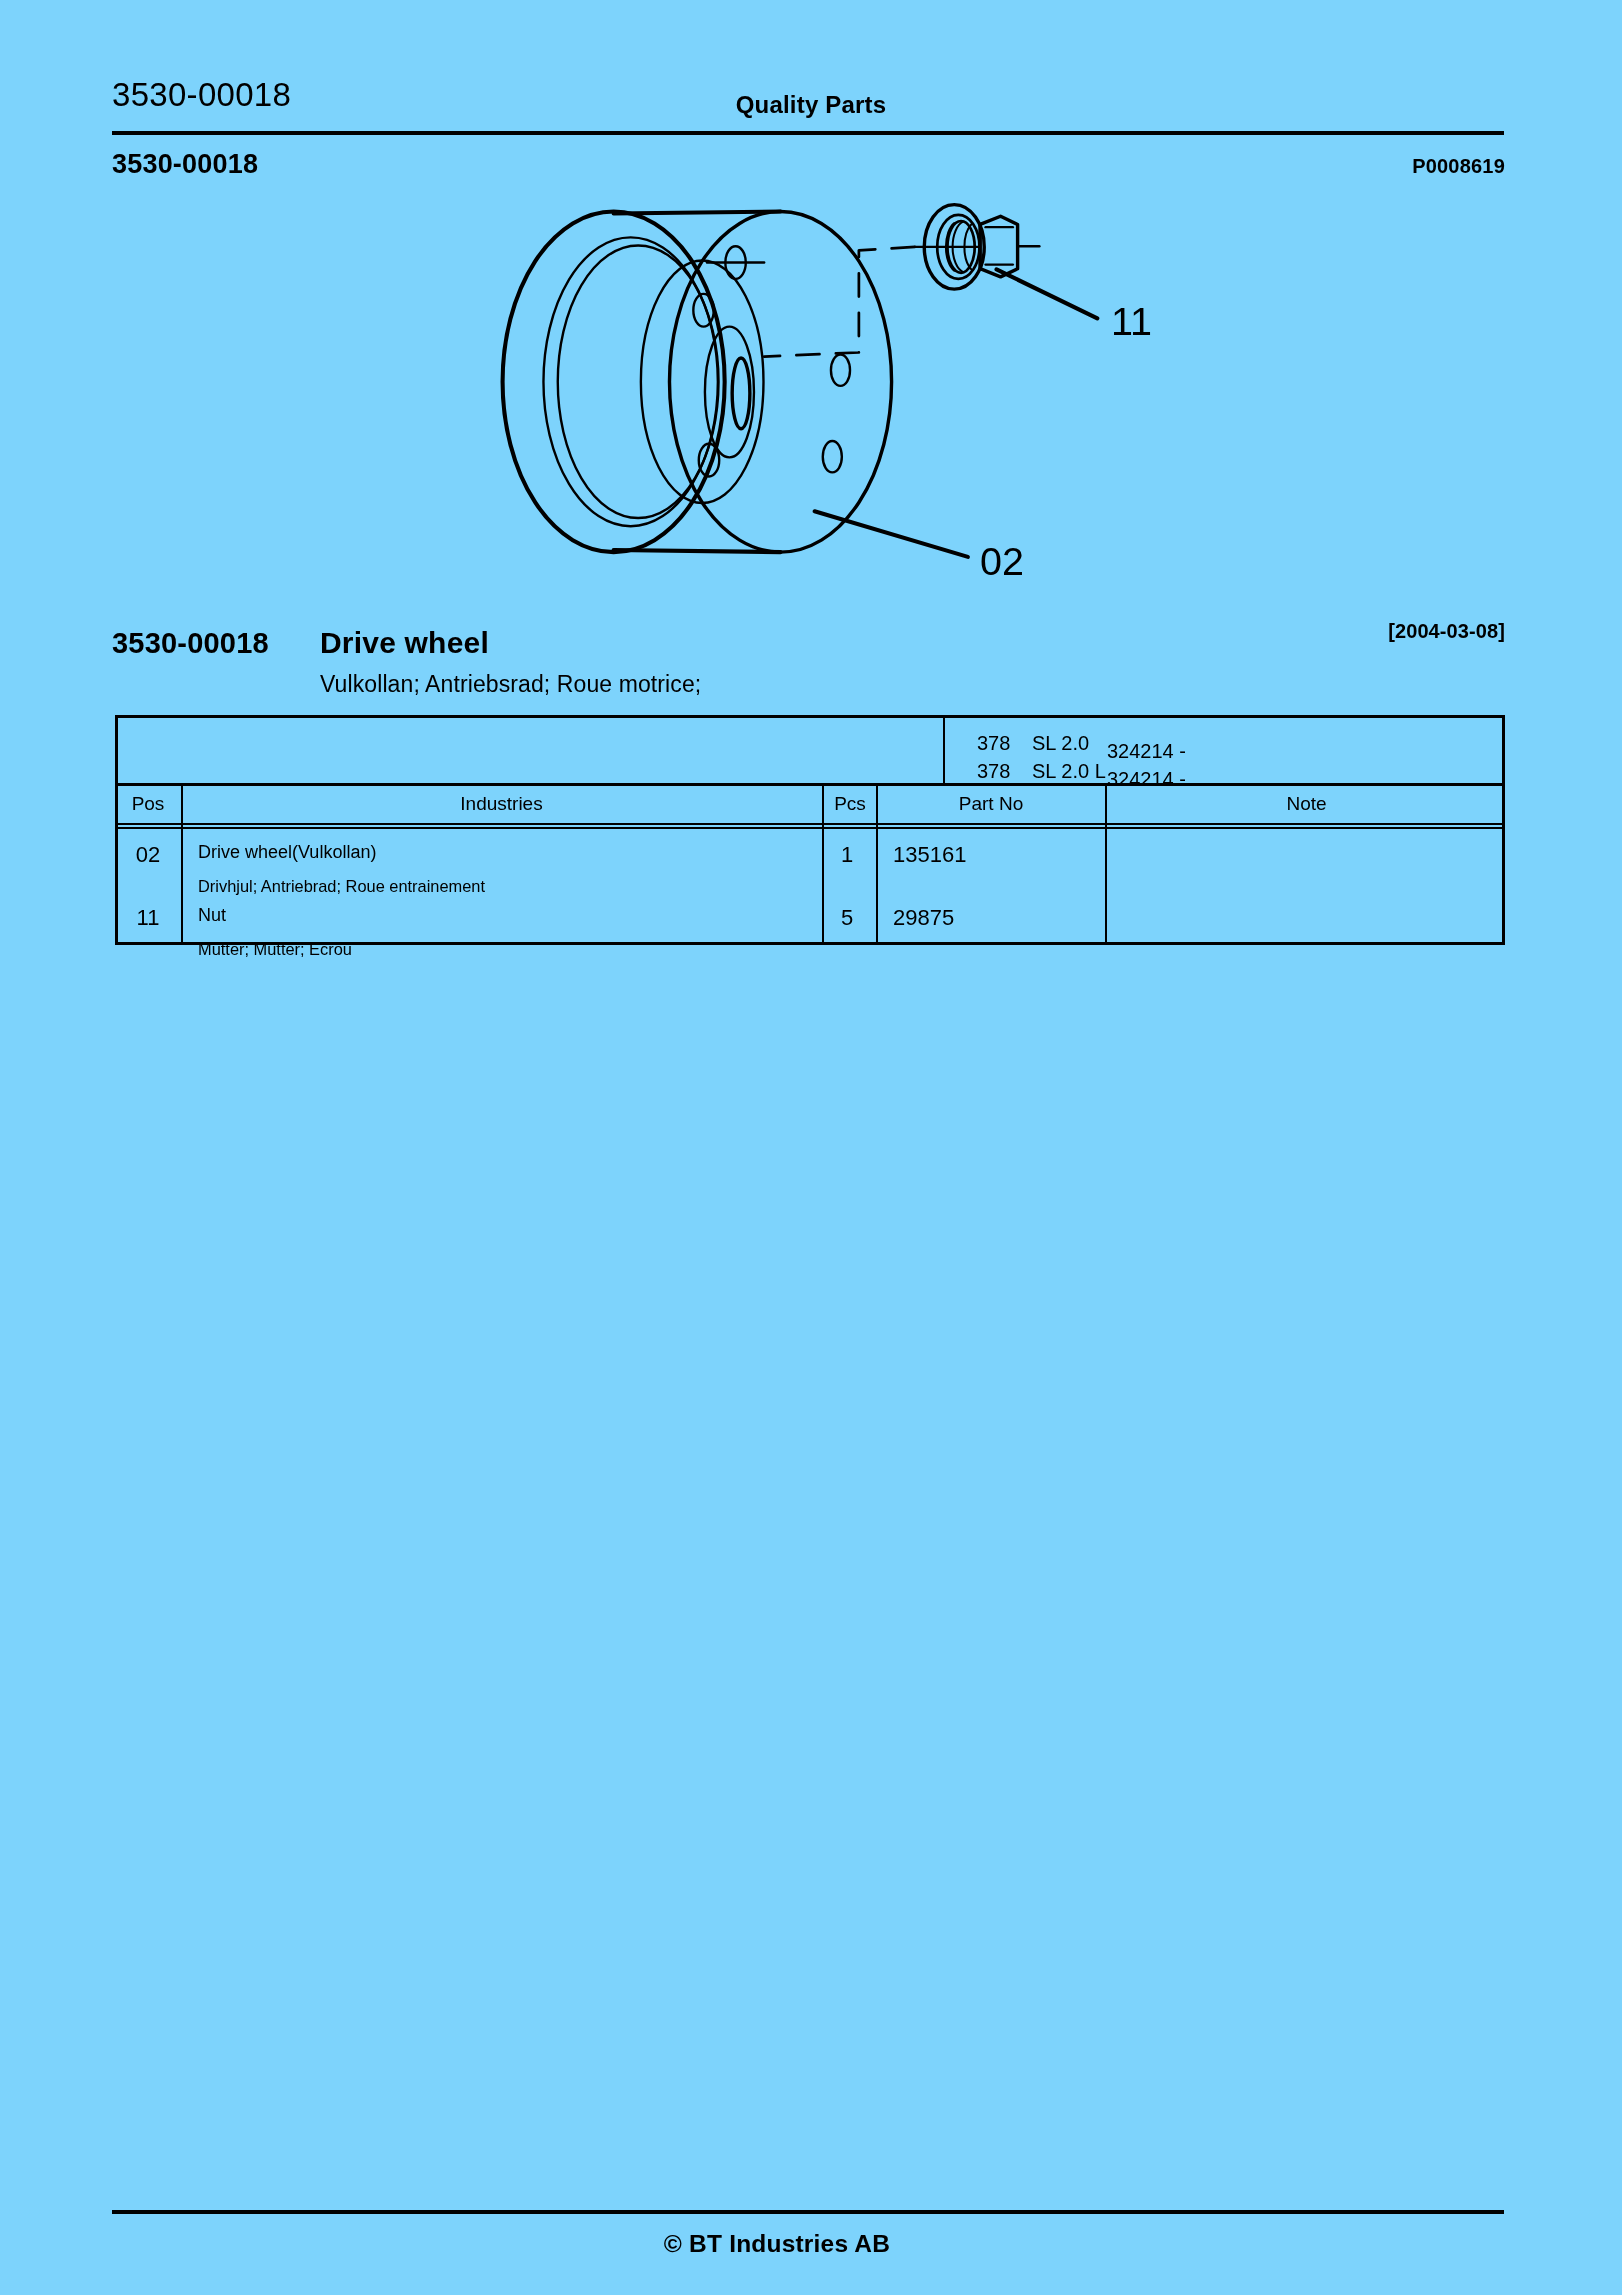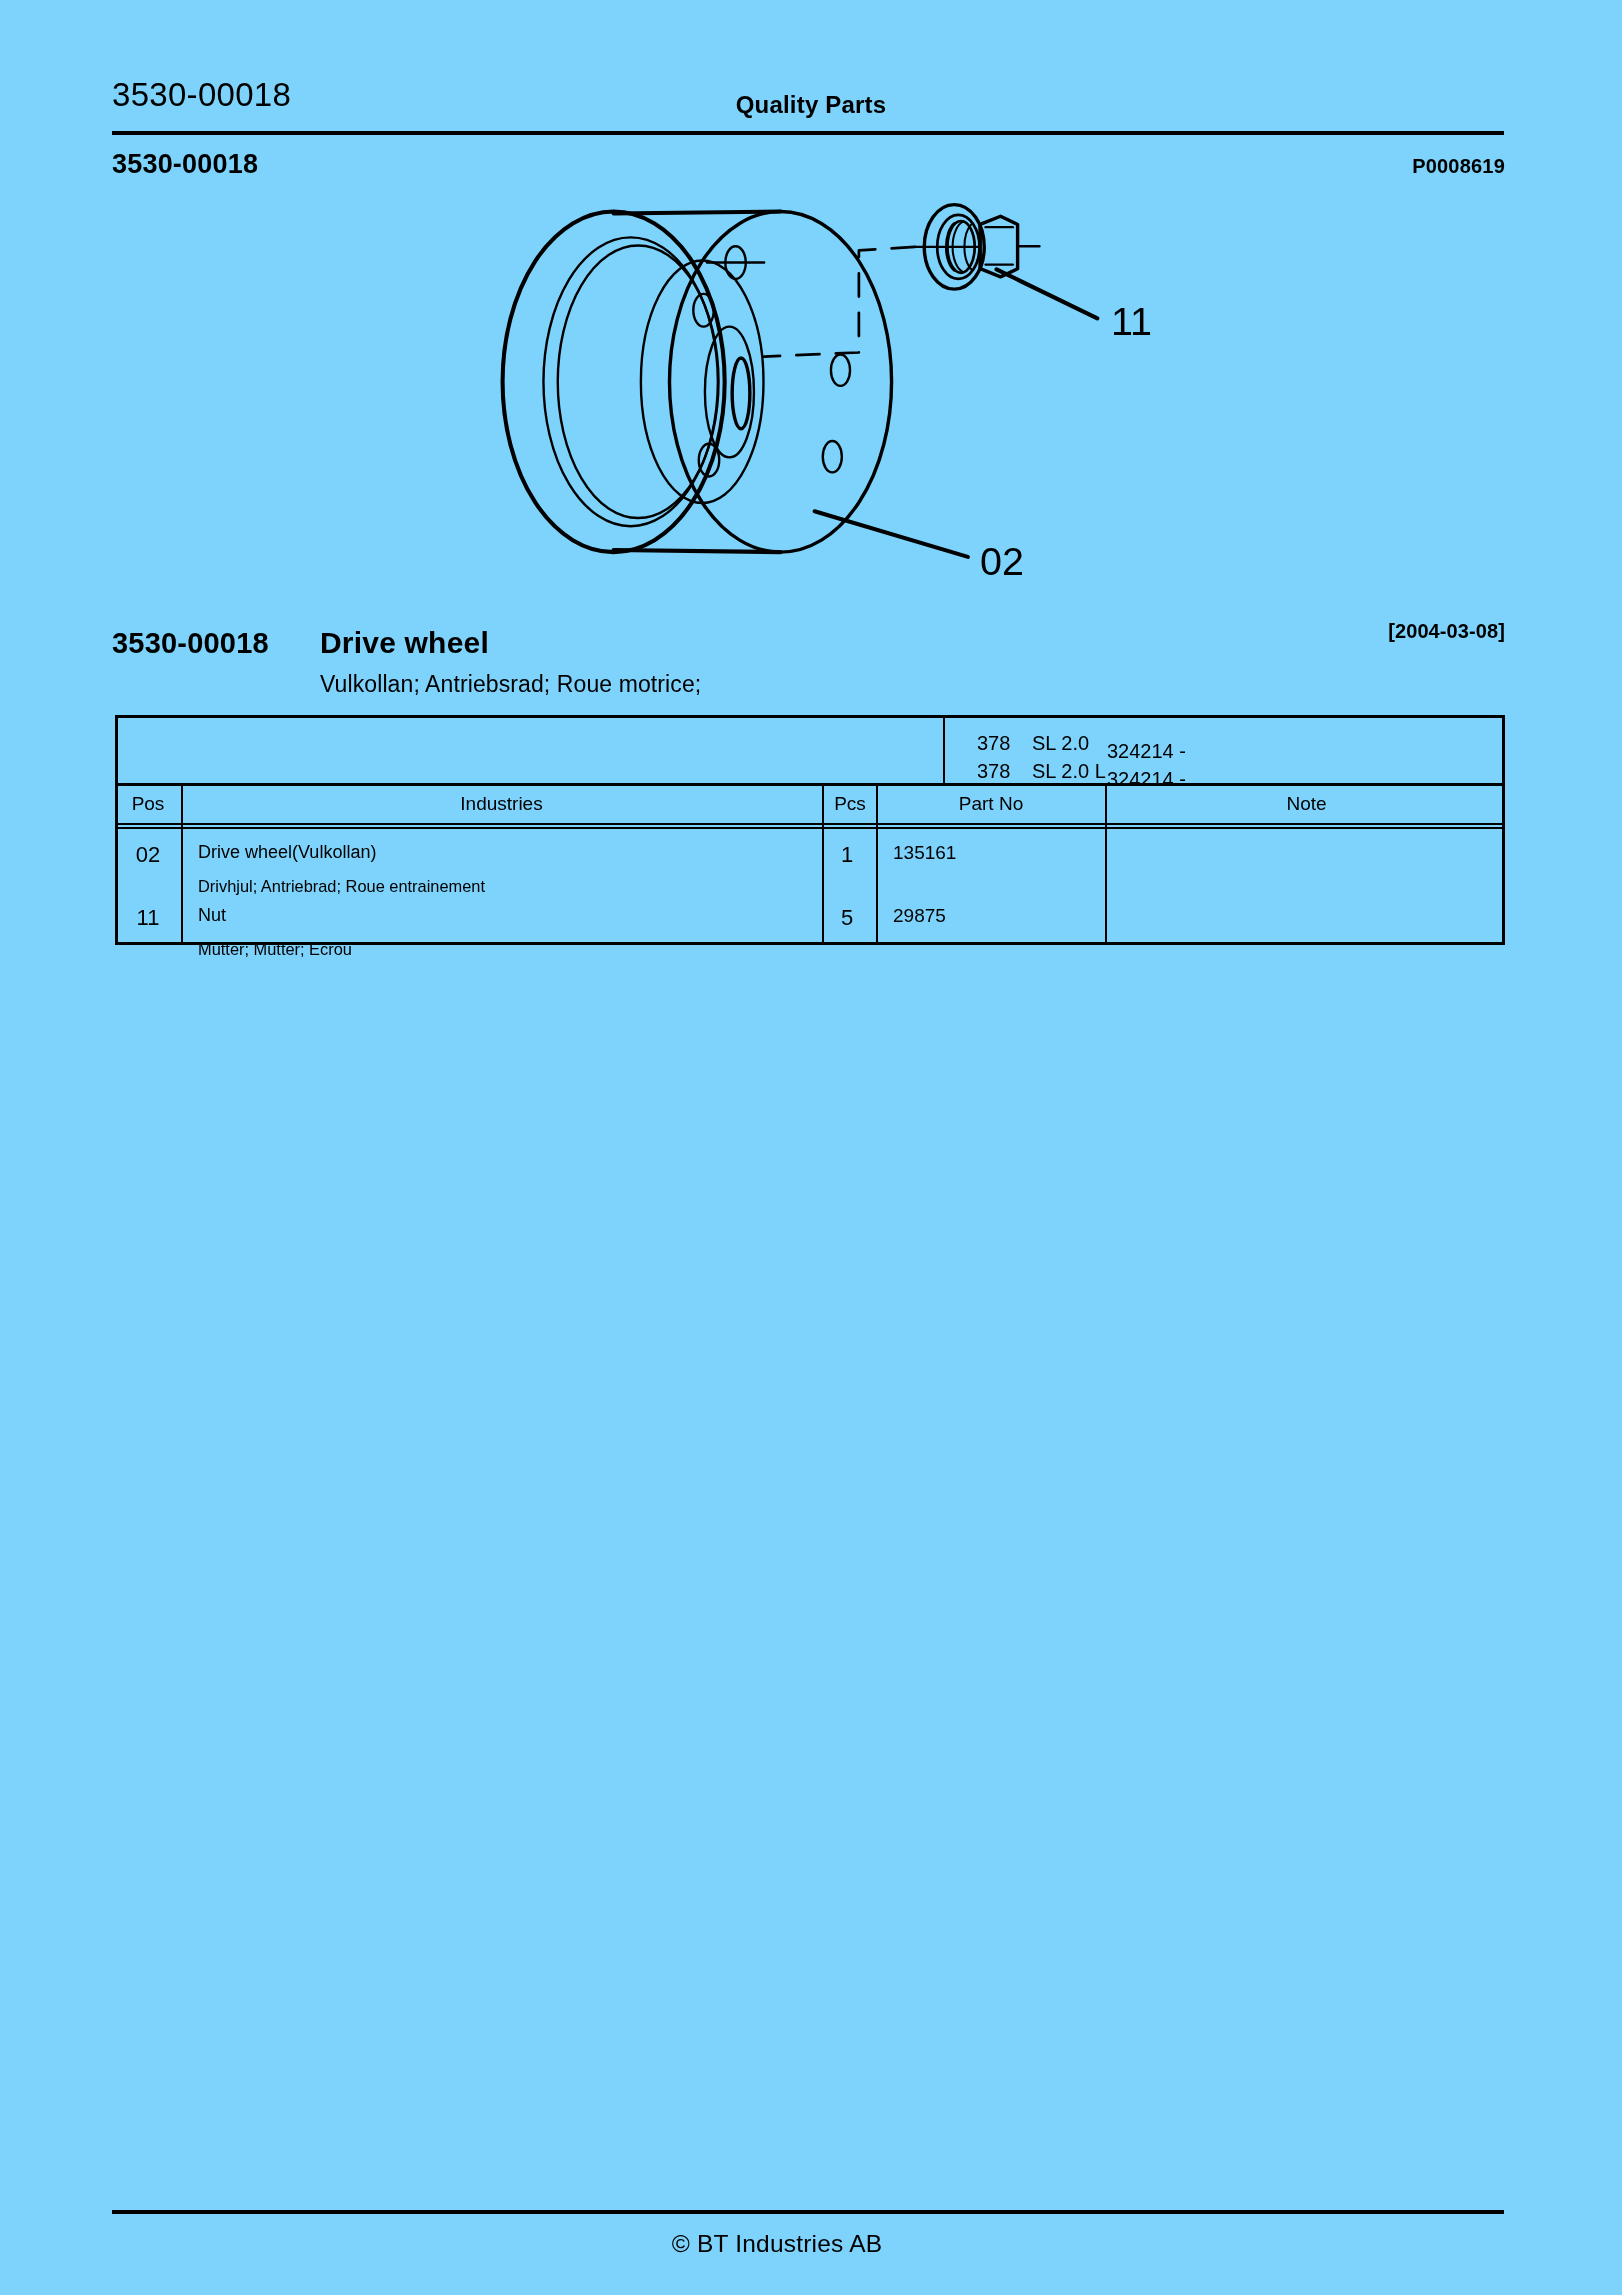--- a/index.html
+++ b/index.html
@@ -169,21 +169,21 @@
   .th-desc  { left: 68px;  width: 637px; }
   .th-pcs   { left: 709px; width: 52px; }
   .th-part  { left: 763px; width: 226px; }
   .th-note  { left: 992px; width: 399px; }
 
   
   .rw-pos   { position: absolute; left: 0;      width: 66px; text-align: center; font-size: 22px; }
   .rw-desc  { position: absolute; left: 83px;  font-size: 18px; }
   .rw-desc2 { position: absolute; left: 83px;  font-size: 16.4px; }
   .rw-pcs   { position: absolute; left: 709px; width: 46px; text-align: center; font-size: 22px; }
-  .rw-part  { position: absolute; left: 778px; font-size: 19px; text-align: center; }
+  .rw-part  { position: absolute; left: 778px; font-size: 22px; text-align: center; }
 
   .r1-main { top: 127px; }
   .r1-sub  { top: 162px; }
   .r2-main { top: 190px; }
   .r2-sub  { top: 225px; }
 
   
   .rule-bot {
     position: absolute;
     left: 112px;
@@ -192,21 +192,21 @@
     height: 4.1px;
     background: #000000;
   }
   .footer {
     position: absolute;
     left: 0;
     top: 2230px;
     width: 1554px;
     text-align: center;
     font-size: 24.5px;
-    font-weight: normal;
+    font-weight: bold;
     letter-spacing: 0.2px;
   }
 </style>
 </head>
 <body>
 
 <div id="page">
 
   <div class="hdr-left">3530-00018</div>
   <div class="hdr-center">Quality Parts</div>

